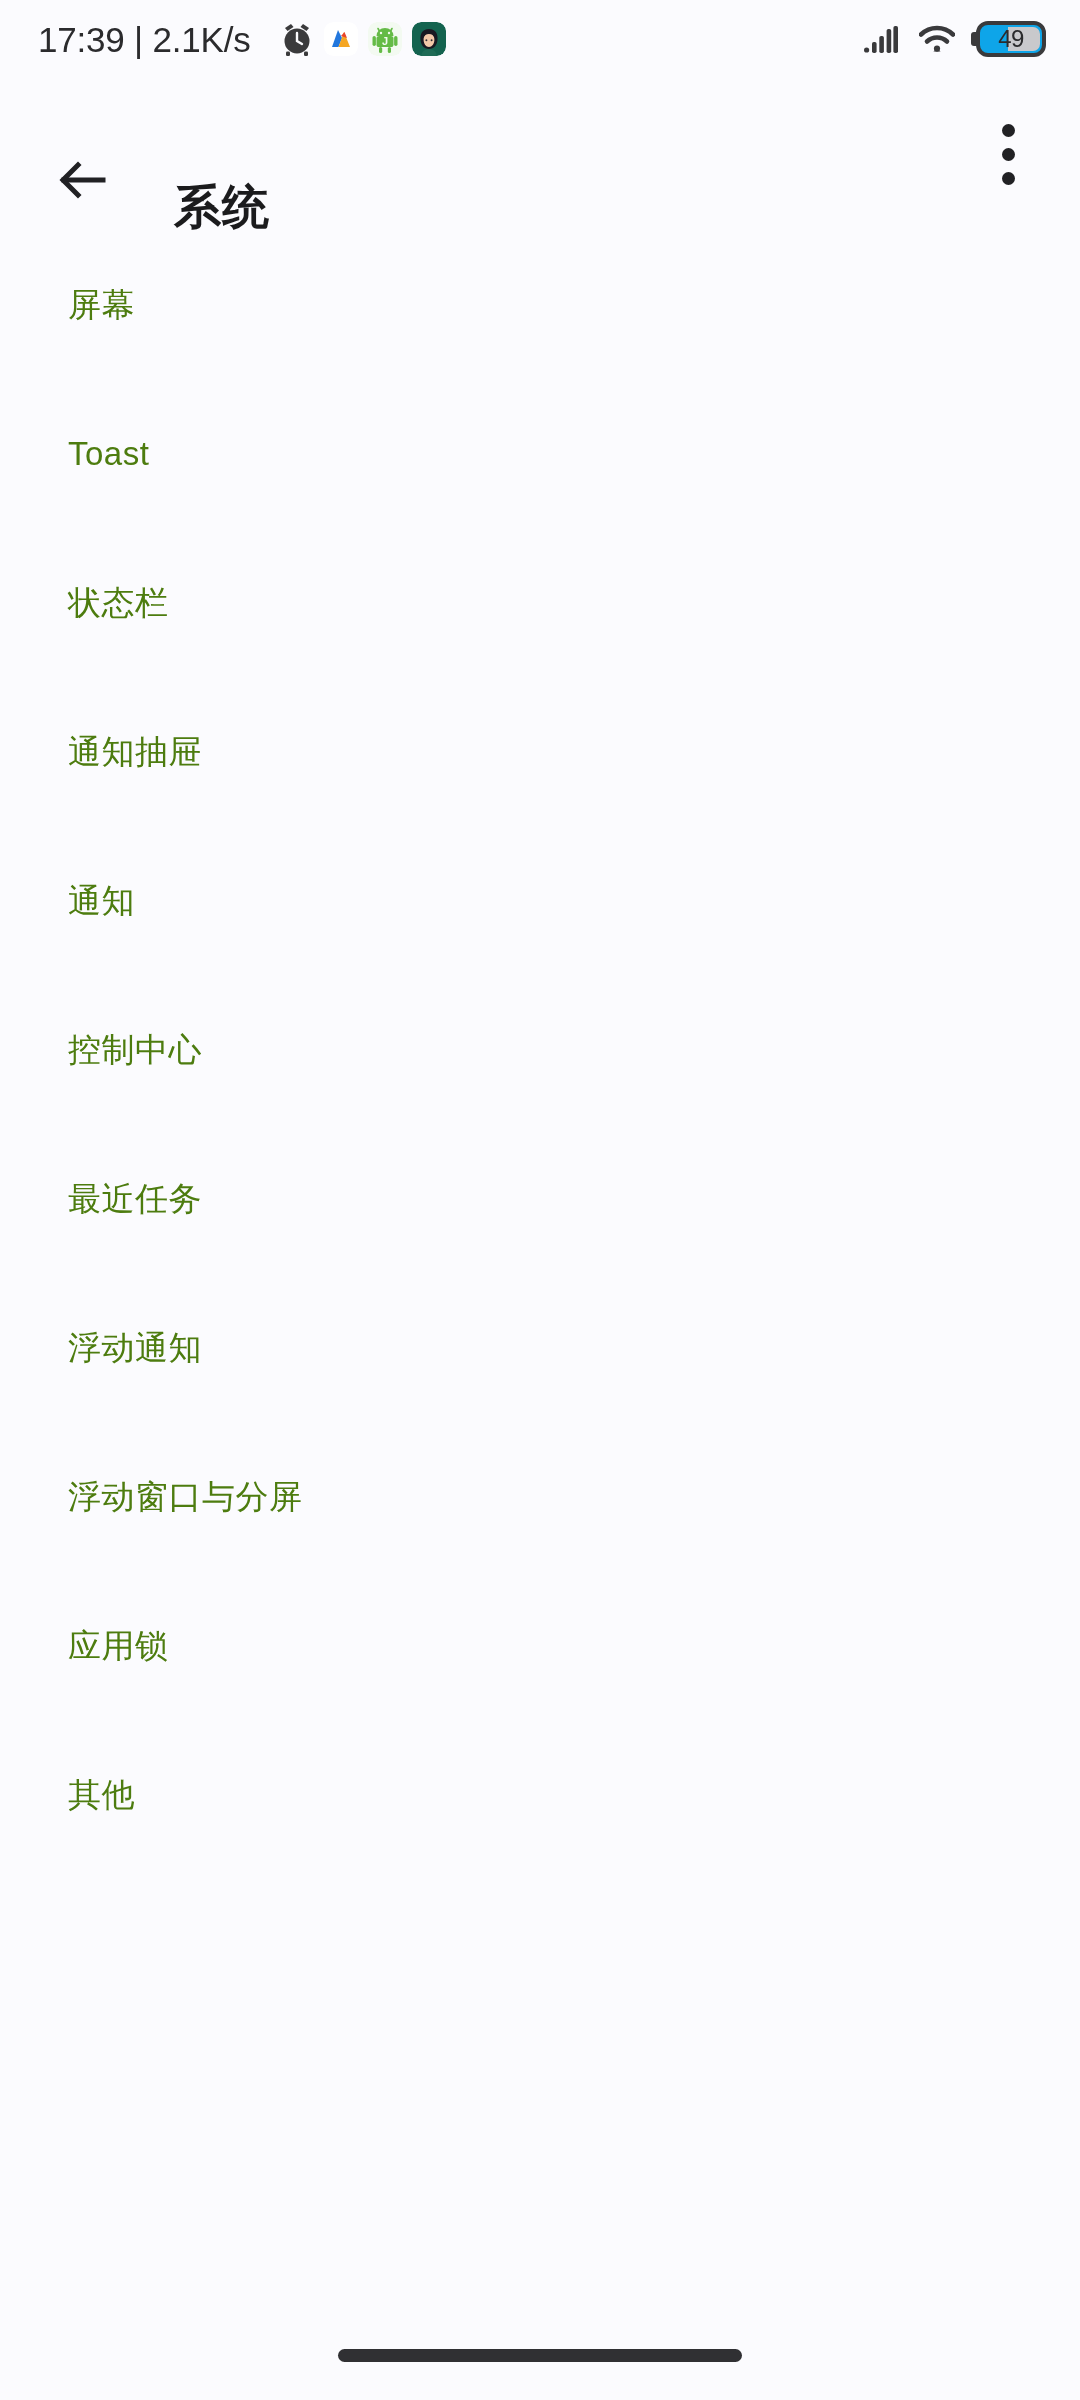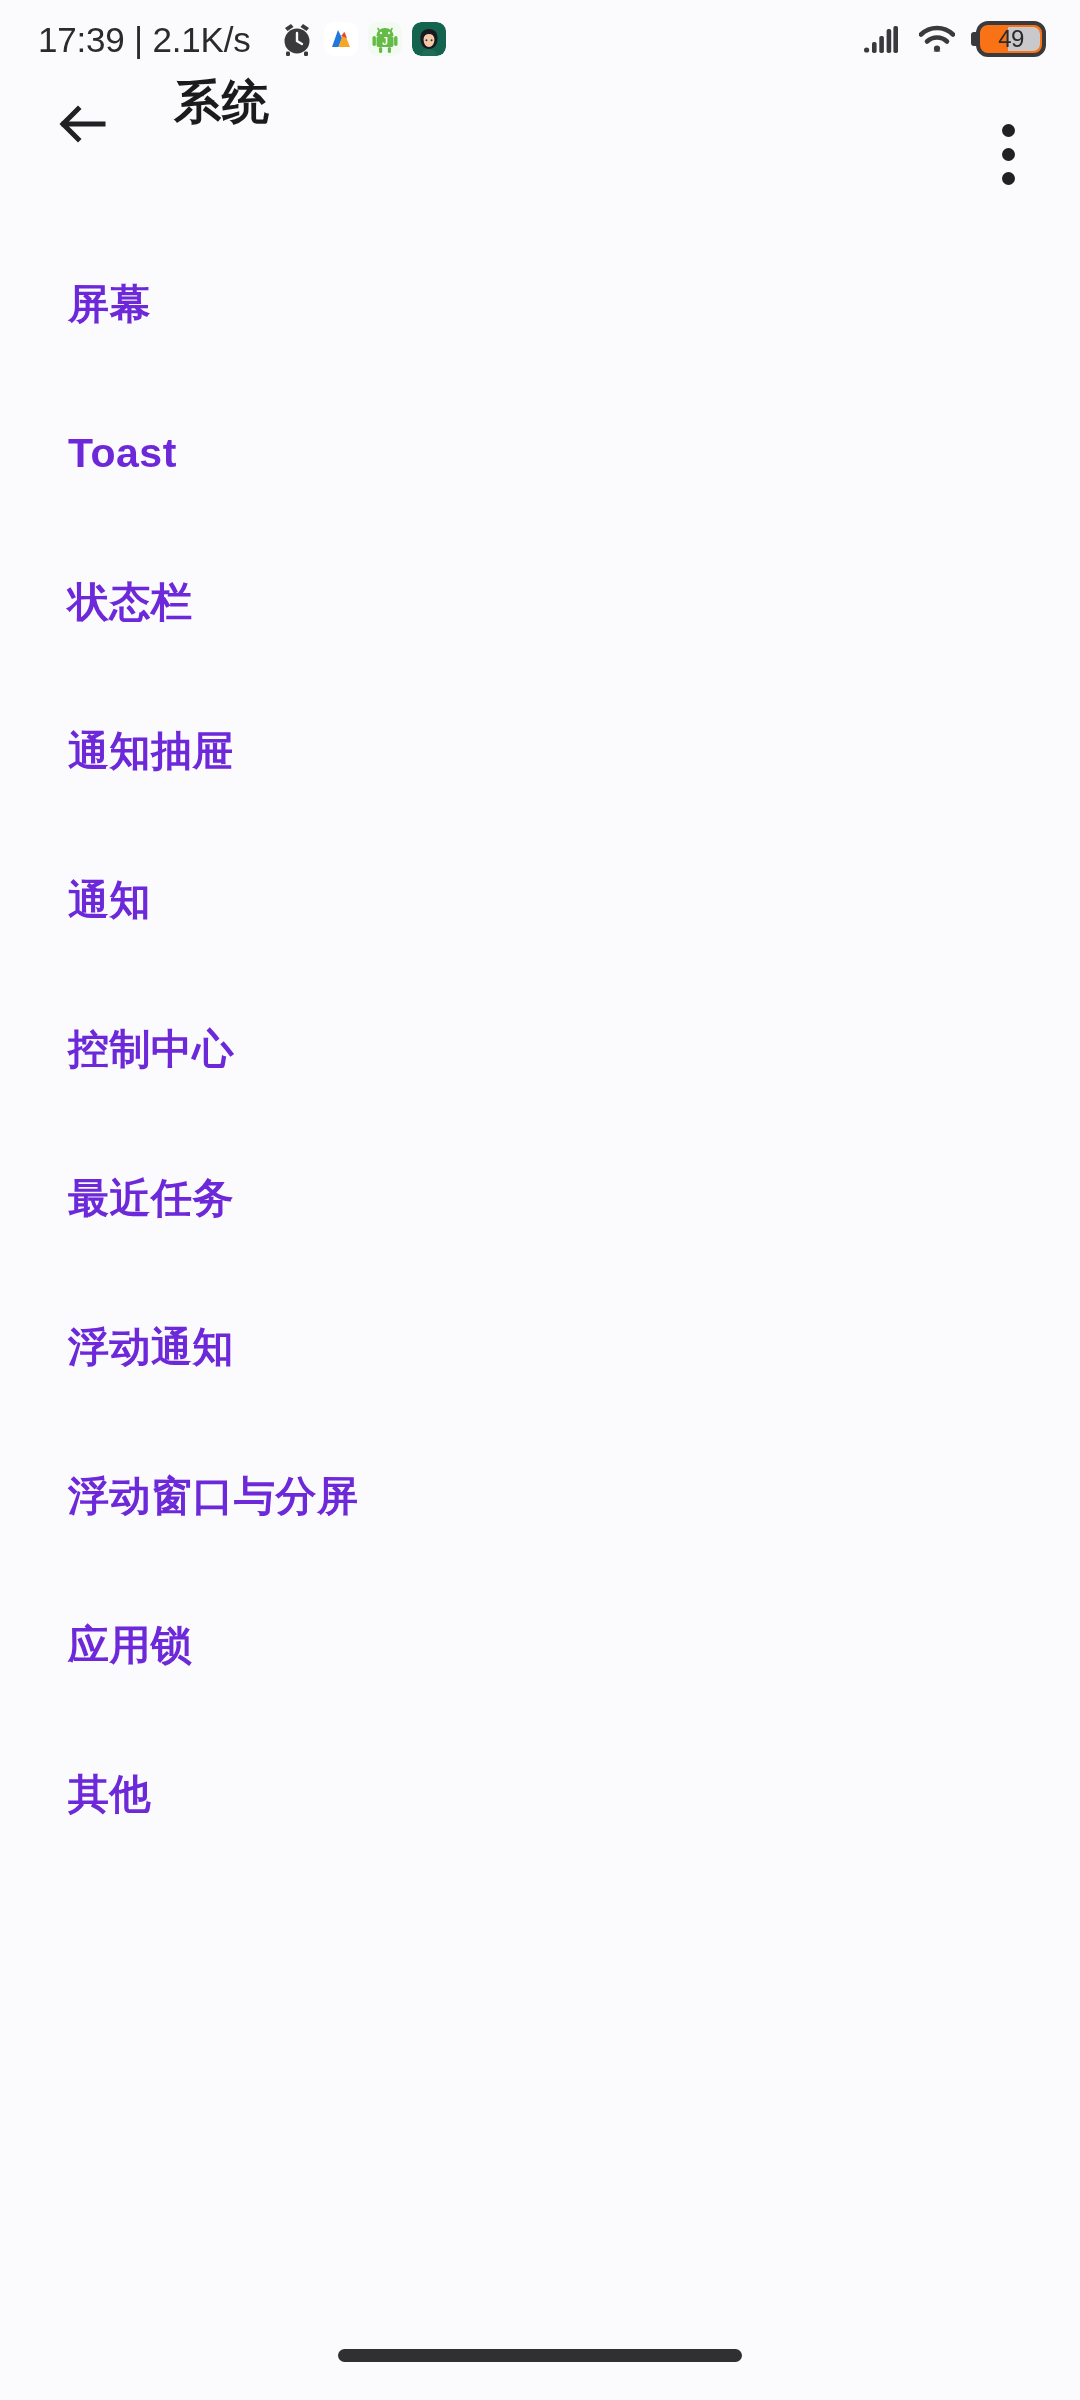--- a/index.html
+++ b/index.html
@@ -27,39 +27,39 @@
   .ic-alarm { width:34px; height:34px; position:relative; display:block; }
   .ic-appicon { width:34px; height:34px; border-radius:9px; display:block; overflow:hidden; }
 
   .sb-right { display:flex; align-items:center; gap:21px; }
   .ic-signal { width:34px; height:27px; display:block; }
   .ic-wifi { width:36px; height:28px; display:block; }
   .battery {
     position:relative; width:70px; height:36px;
     border:4px solid #3a3a3c; border-radius:12px;
     display:flex; align-items:center; justify-content:center;
-    background:#f97316;
+    background:#0ea5e9;
   }
   .battery::after {
     content:""; position:absolute; left:-9px; top:50%; transform:translateY(-50%);
     width:6px; height:14px; background:#3a3a3c; border-radius:3px 0 0 3px;
   }
   .battery-fill {
     position:absolute; right:2px; top:2px; bottom:2px; width:42%;
     background:#c9c9cc; border-radius:0 7px 7px 0;
   }
   .battery-text {
     position:relative; z-index:2; font-size:24px; font-weight:500;
     color:#2b2b2d; line-height:1; letter-spacing:-0.5px;
   }
 
   
   #app-bar {
     position:absolute; top:78px; left:0; width:1080px; height:152px;
-    display:flex; align-items:flex-start;
+    display:flex; align-items:flex-end;
   }
   #back-button {
     width:96px; height:96px; margin-left:34px;
     display:flex; align-items:center; justify-content:center;
     border-radius:50%; cursor:pointer; flex:0 0 auto;
   }
   #page-title {
     font-size:47px; font-weight:bold; color:#1b1b1d;
     margin-left:44px; line-height:1; letter-spacing:1px;
   }
@@ -73,22 +73,22 @@
 
   
   #settings-list {
     position:absolute; top:230px; left:0; width:1080px;
   }
   .list-item {
     height:149px; display:flex; align-items:center;
     padding-left:68px; cursor:pointer;
   }
   .list-item-label {
-    font-size:41px; color:#6d28d9; line-height:1;
-    font-weight:700; letter-spacing:0.5px;
+    font-size:33px; color:#4d7c0f; line-height:1;
+    font-weight:400; letter-spacing:0.5px;
   }
 
   
   #nav-bar {
     position:absolute; bottom:0; left:0; width:1080px; height:72px;
     display:flex; align-items:center; justify-content:center;
   }
   #gesture-pill {
     width:404px; height:13px; border-radius:7px; background:#303033;
     margin-bottom:18px; cursor:pointer;

